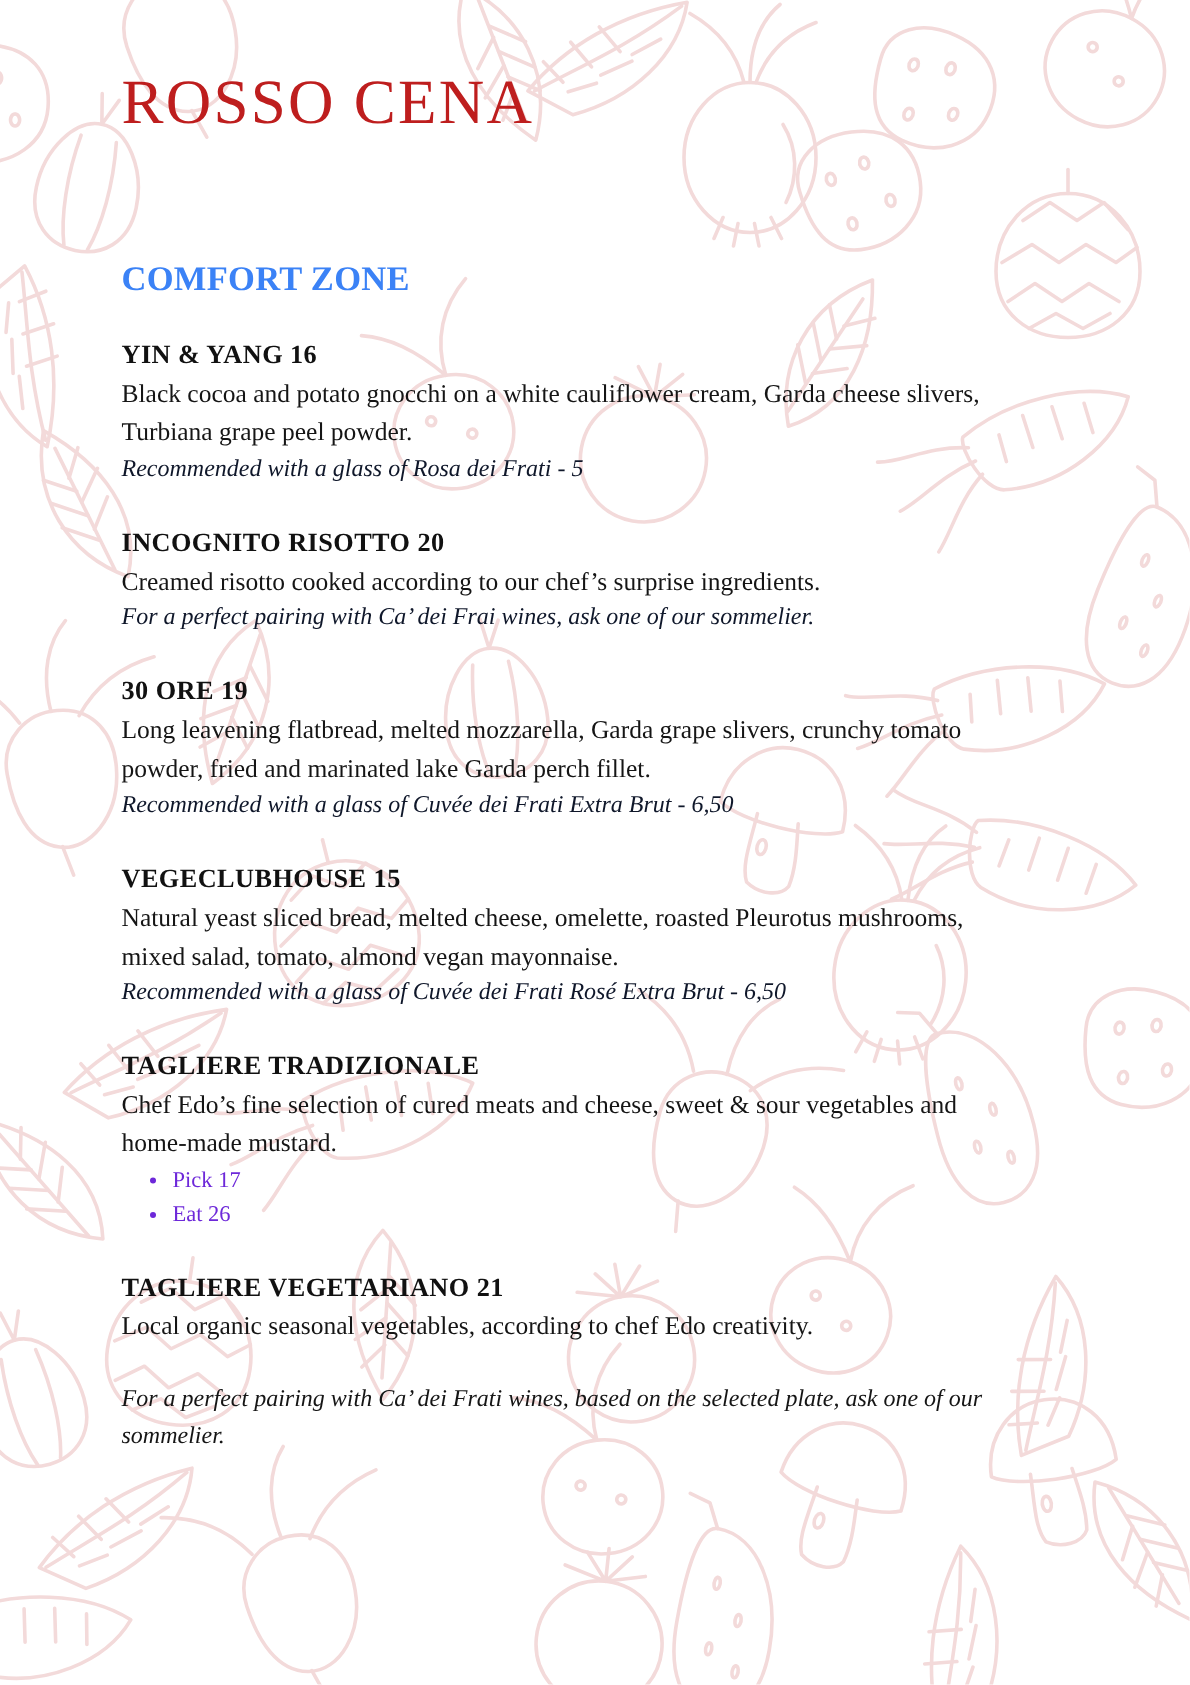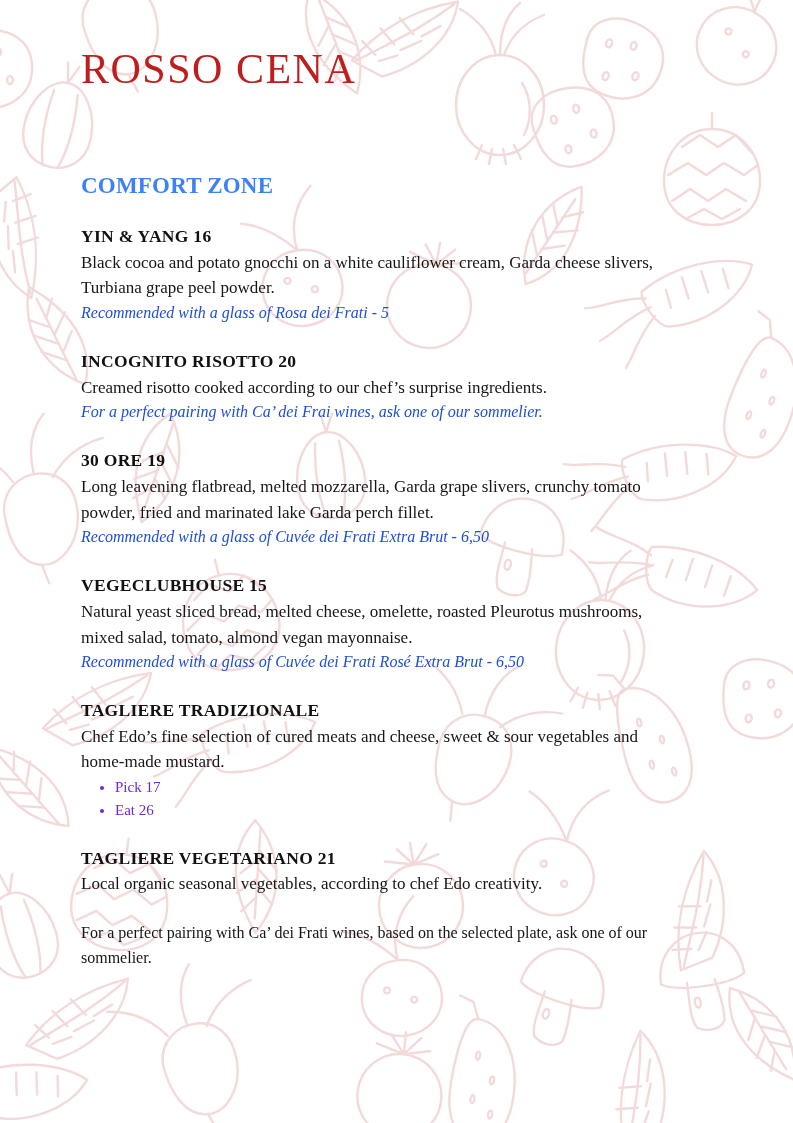--- a/index.html
+++ b/index.html
@@ -79,39 +79,40 @@
   .item-desc {
     font-size: 17px;
     color: #151515;
     line-height: 1.5;
     margin: 0;
   }
 
   .item-pairing {
     font-size: 16px;
     font-style: italic;
-    color: #1d4ed8;
+    color: #0f172a;
     line-height: 1.5;
     margin: 0;
   }
 
   .option-list {
     list-style: disc;
     margin: 1px 0 0 0;
     padding-left: 34px;
   }
 
   .option-list li {
     font-size: 15px;
     color: #6d28d9;
     line-height: 1.52;
   }
 
   .footnote {
     font-size: 16px;
+    font-style: italic;
     color: #151515;
     line-height: 1.55;
     margin: 24px 0 0 0;
   }
 </style>
 </head>
 <body>
 
 <svg id="veg-pattern" viewBox="0 0 793 1123" xmlns="http://www.w3.org/2000/svg" aria-hidden="true">
   <defs>

